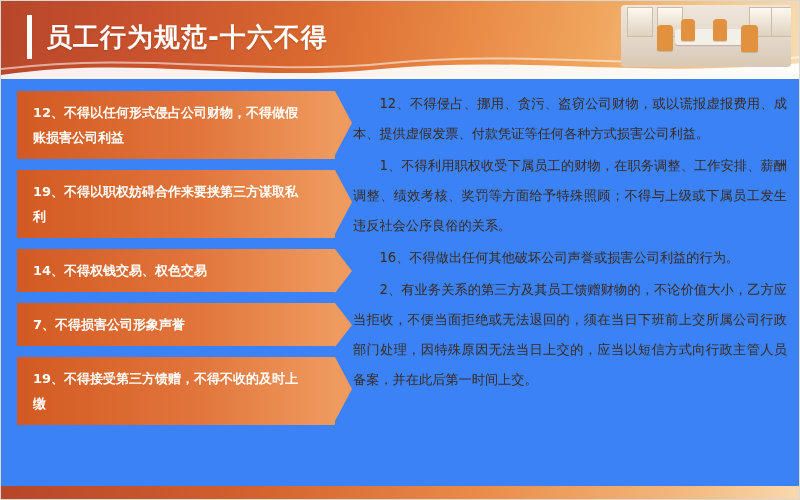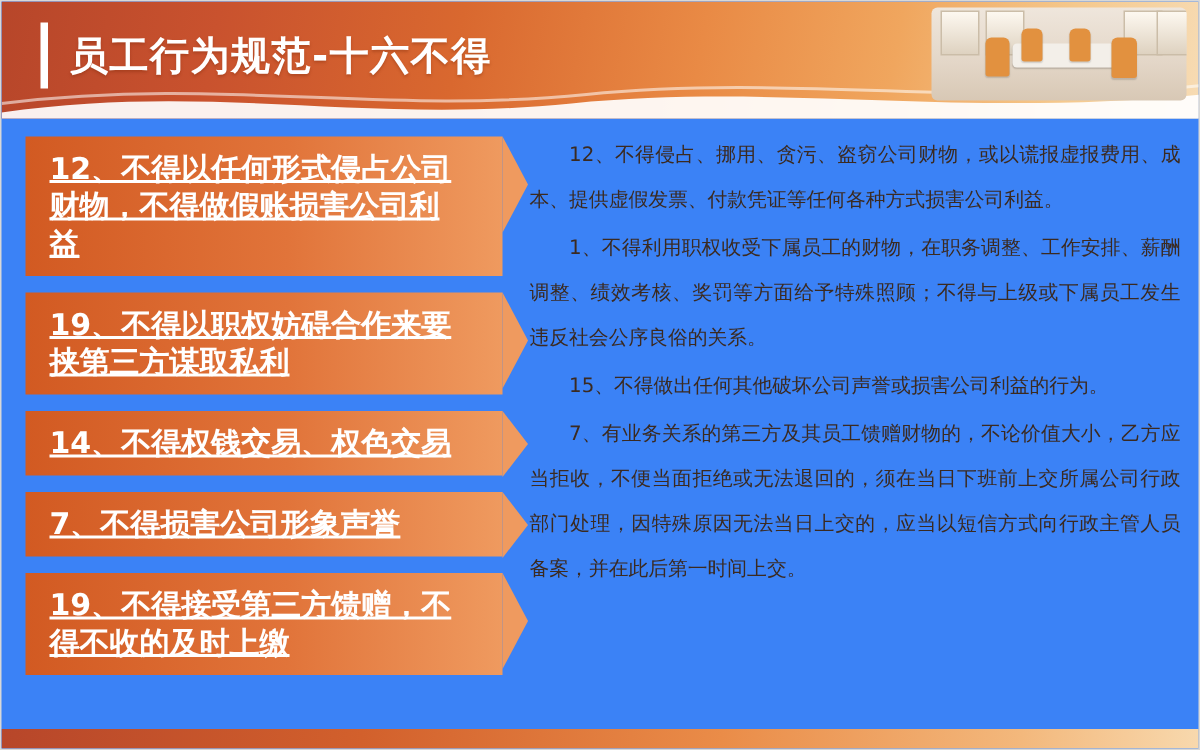--- a/index.html
+++ b/index.html
@@ -77,27 +77,26 @@
 
   
   .left-col {
     position: absolute;
     left: 16px; top: 90px;
     width: 318px;
   }
   .tag {
     position: relative;
     color: #ffffff;
-    font-size: 20px;
+    font-size: 13px;
     font-weight: bold;
     line-height: 25px;
     padding: 9px 26px 9px 16px;
     margin-bottom: 11px;
     background: linear-gradient(90deg, #d25a22 0%, #e1743a 55%, #ef9a5f 100%);
-    text-decoration: underline;
   }
   .tag::after {
     content: "";
     position: absolute;
     right: -17px; top: 0;
     width: 0; height: 0;
     border-top: 22px solid transparent;
     border-bottom: 22px solid transparent;
     border-left: 17px solid #ef9a5f;
   }
@@ -172,18 +171,18 @@
       <span>7、不得损害公司形象声誉</span>
     </div>
     <div class="tag t5">
       <span>19、不得接受第三方馈赠，不得不收的及时上缴</span>
     </div>
   </div>
 
   <div class="right-col">
     <p class="para">12、不得侵占、挪用、贪污、盗窃公司财物，或以谎报虚报费用、成本、提供虚假发票、付款凭证等任何各种方式损害公司利益。</p>
     <p class="para">1、不得利用职权收受下属员工的财物，在职务调整、工作安排、薪酬调整、绩效考核、奖罚等方面给予特殊照顾；不得与上级或下属员工发生违反社会公序良俗的关系。</p>
-    <p class="para">15、不得做出任何其他破坏公司声誉或损害公司利益的行为。</p>
-    <p class="para">7、有业务关系的第三方及其员工馈赠财物的，不论价值大小，乙方应当拒收，不便当面拒绝或无法退回的，须在当日下班前上交所属公司行政部门处理，因特殊原因无法当日上交的，应当以短信方式向行政主管人员备案，并在此后第一时间上交。</p>
+    <p class="para">16、不得做出任何其他破坏公司声誉或损害公司利益的行为。</p>
+    <p class="para">2、有业务关系的第三方及其员工馈赠财物的，不论价值大小，乙方应当拒收，不便当面拒绝或无法退回的，须在当日下班前上交所属公司行政部门处理，因特殊原因无法当日上交的，应当以短信方式向行政主管人员备案，并在此后第一时间上交。</p>
   </div>
 
   <div class="bottom-bar"></div>
 </div>
 
 </body></html>

